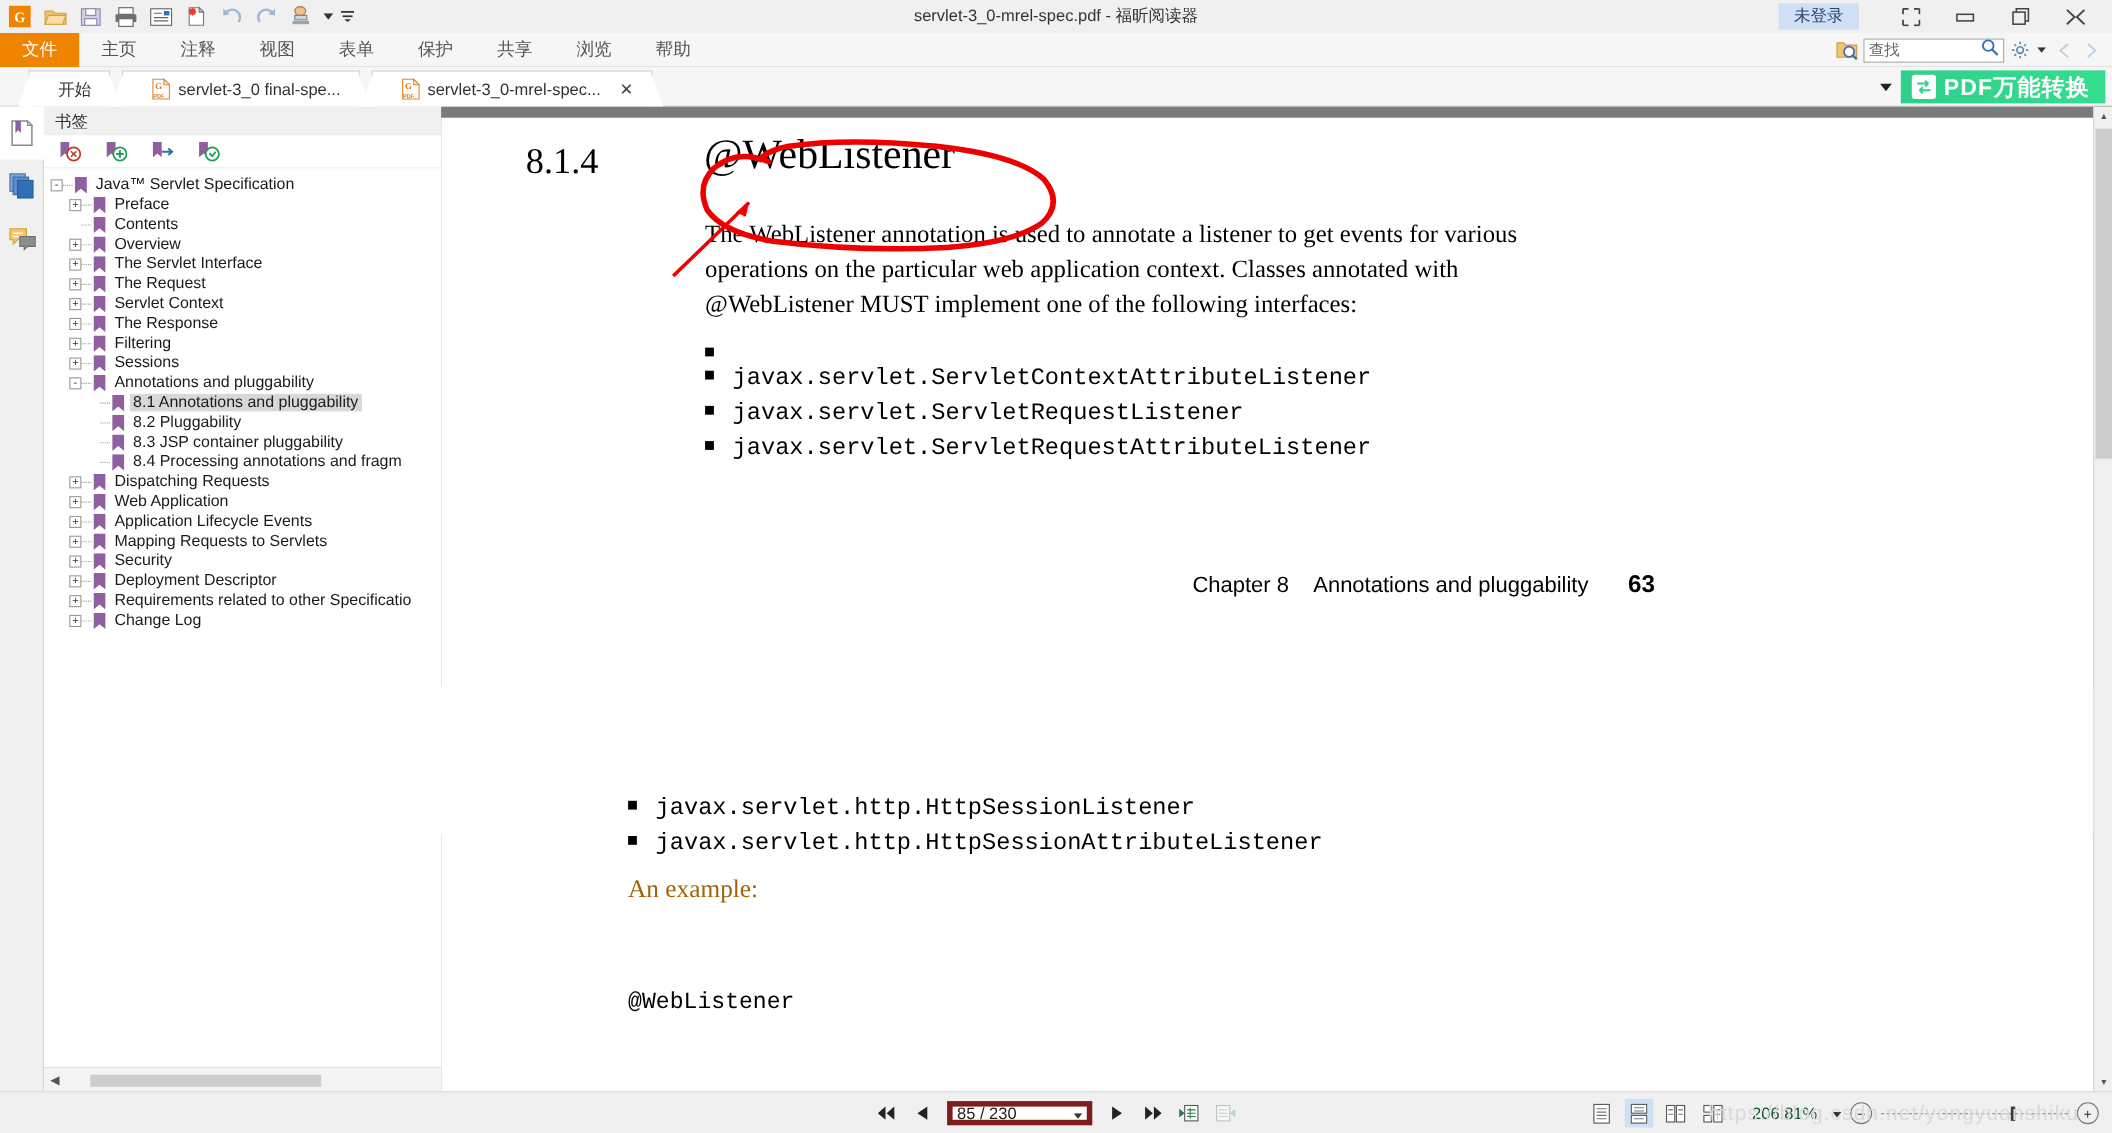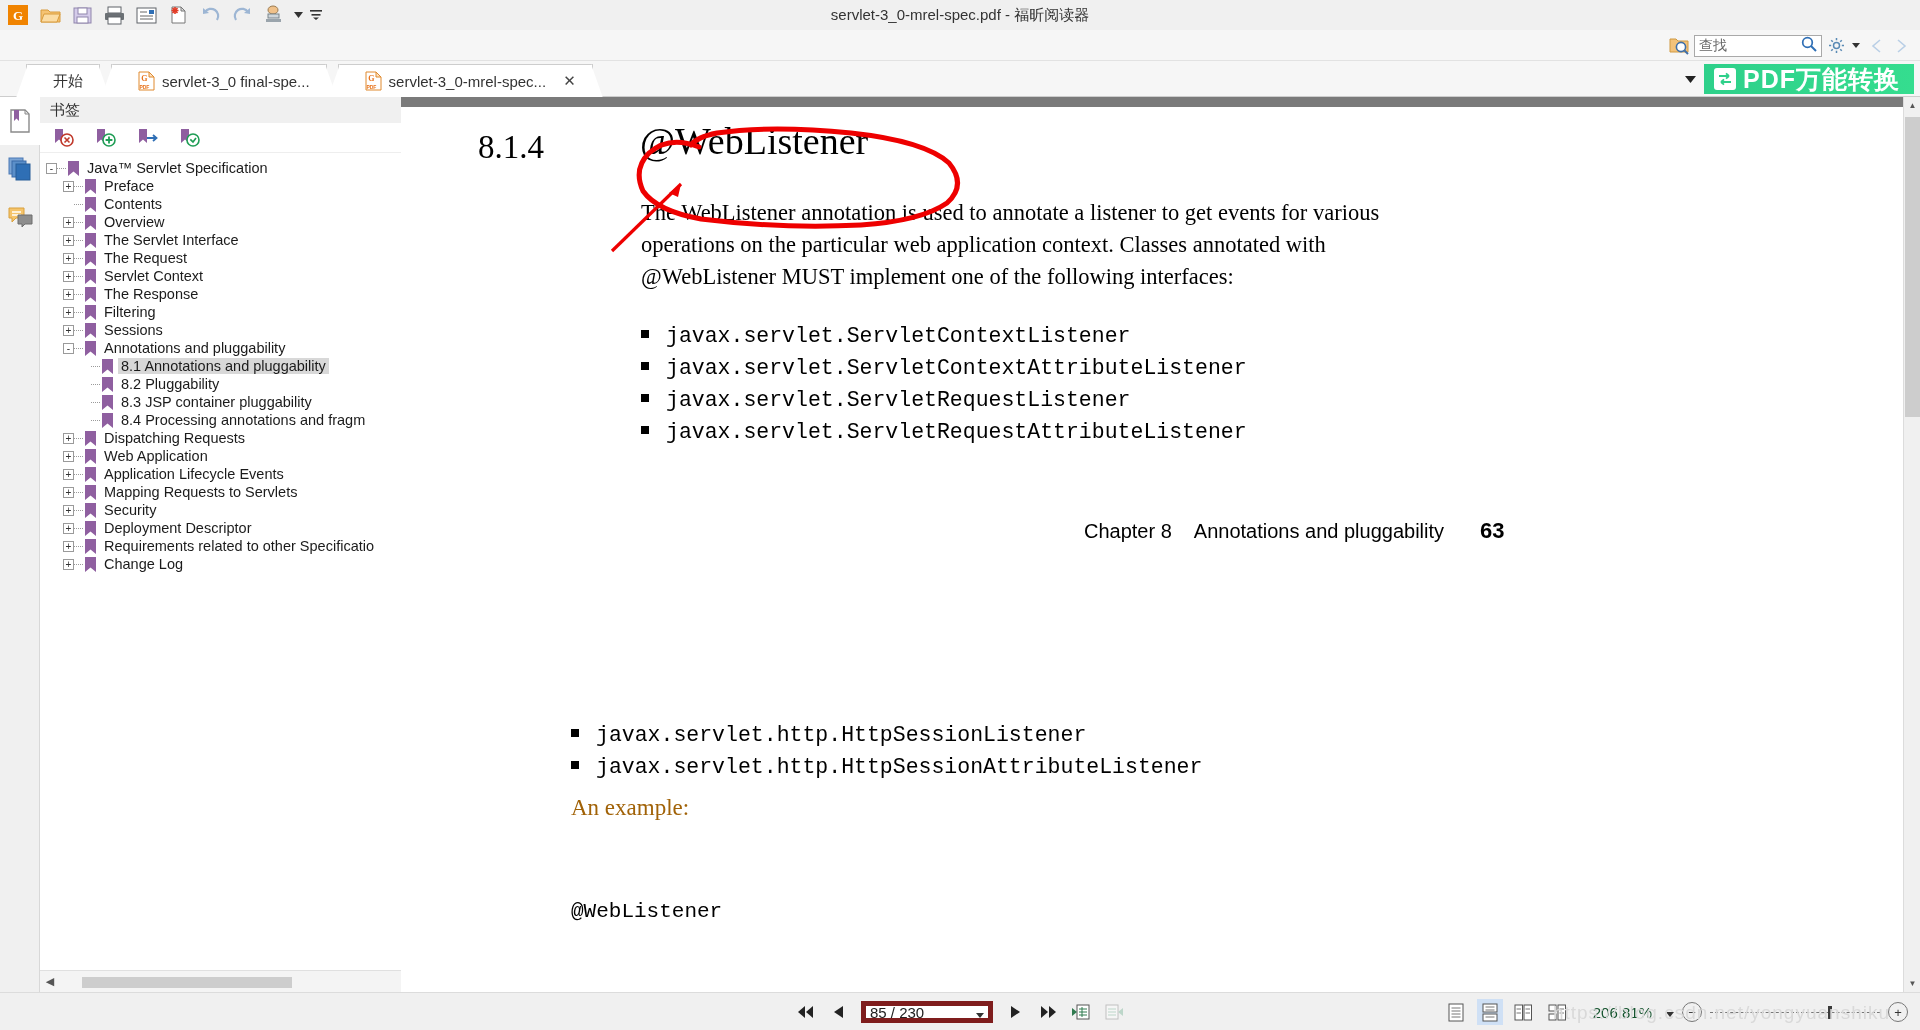--- a/index.html
+++ b/index.html
@@ -74,21 +74,21 @@
     position: absolute; right: -11px; bottom: -1px; width: 0; height: 0;
     border-right: 12px solid transparent; border-bottom: 34px solid #fff;
   }
   .tab-close { font-size: 15px; color: #444; margin-left: 10px; }
   .pdficon { width: 17px; height: 20px; position: relative; flex: none; }
   .tabstrip-right { position: absolute; right: 6px; top: 3px; display: flex; align-items: center; gap: 6px; }
   .dd-caret { width: 16px; height: 30px; display: flex; align-items: center; justify-content: center; }
   .promo {
     height: 30px; background: linear-gradient(90deg,#2ed08a,#35dd8f);
     display: flex; align-items: center; gap: 7px; padding: 0 14px 0 10px;
-    color: #fff; font-size: 25px; font-weight: bold; letter-spacing: 1px;
+    color: #fff; font-size: 21px; font-weight: bold; letter-spacing: 1px;
   }
   .promo-ico {
     width: 22px; height: 22px; background: #fff; border-radius: 3px;
     display: flex; align-items: center; justify-content: center;
   }
 
   
   .rail {
     position: absolute; left: 0; top: 97px; width: 40px; height: 895px;
     background: #f0f0f0; border-right: 1px solid #d8d8d8;
@@ -279,23 +279,58 @@
       </div>
       <div class="qicon" style="width:16px">
         <svg width="12" height="10">
             <rect x="0" y="0" width="12" height="1.6" fill="#333"></rect>
             <rect x="1.5" y="4" width="9" height="1.6" fill="#333"></rect>
             <path d="M3 7.6 L9 7.6 L6 10 Z" fill="#333"></path>
           </svg>
       </div>
     </div>
 
+    <div class="win-right">
+      <div class="login-badge">未登录</div>
+      <div class="wbtn">
+        <svg width="17" height="17">
+            <path d="M1 1 h5 M1 1 v5 M16 1 h-5 M16 1 v5 M1 16 h5 M1 16 v-5 M16 16 h-5 M16 16 v-5" stroke="#444" stroke-width="1.6" fill="none"></path>
+          </svg>
+      </div>
+      <div class="wbtn">
+        <svg width="18" height="12">
+            <rect x="1" y="4" width="15" height="6" fill="none" stroke="#444" stroke-width="1.4"></rect>
+          </svg>
+      </div>
+      <div class="wbtn">
+        <svg width="17" height="17">
+            <rect x="1" y="4" width="11" height="11" fill="none" stroke="#444" stroke-width="1.4"></rect>
+            <path d="M4 4 V1 H15 V12 H12" fill="none" stroke="#444" stroke-width="1.4"></path>
+          </svg>
+      </div>
+      <div class="wbtn">
+        <svg width="18" height="15">
+            <path d="M1 1 L8 7.5 L1 14 M17 1 L10 7.5 L17 14" stroke="#444" stroke-width="1.7" fill="none"></path>
+          </svg>
+      </div>
+    </div>
   </div>
 
   <div class="ribbon">
+    <div class="menu">
+      <div class="menu-item active">文件</div>
+      <div class="menu-item">主页</div>
+      <div class="menu-item">注释</div>
+      <div class="menu-item">视图</div>
+      <div class="menu-item">表单</div>
+      <div class="menu-item">保护</div>
+      <div class="menu-item">共享</div>
+      <div class="menu-item">浏览</div>
+      <div class="menu-item">帮助</div>
+    </div>
 
     <div class="searchzone">
       <div class="search-ico">
         <svg width="21" height="19">
             <path d="M1 3 L7 3 L9 5 L19 5 L19 16 L1 16 Z" fill="#f3c27a" stroke="#d09a43"></path>
             <circle cx="12" cy="11" r="4.6" fill="#fff" stroke="#3f6fa8" stroke-width="1.6"></circle>
             <line x1="15.5" y1="14.5" x2="19" y2="18" stroke="#3f6fa8" stroke-width="2"></line>
           </svg>
       </div>
       <div class="search-box">
@@ -668,21 +703,20 @@
 
         <div class="body-p" style="left:240px; top:90px; width:840px;">
           <div>The WebListener annotation is used to annotate a listener to get events for various</div>
           <div>operations on the particular web application context. Classes annotated with</div>
           <div>@WebListener MUST implement one of the following interfaces:</div>
         </div>
 
         <div class="ilist" style="left:240px; top:213px;">
           <div class="li">
               <span class="sq"></span>
-              <span>javax.servlet.ServletContextListener</span>
             </div>
           <div class="li">
               <span class="sq"></span>
               <span>javax.servlet.ServletContextAttributeListener</span>
             </div>
           <div class="li">
               <span class="sq"></span>
               <span>javax.servlet.ServletRequestListener</span>
             </div>
           <div class="li">

